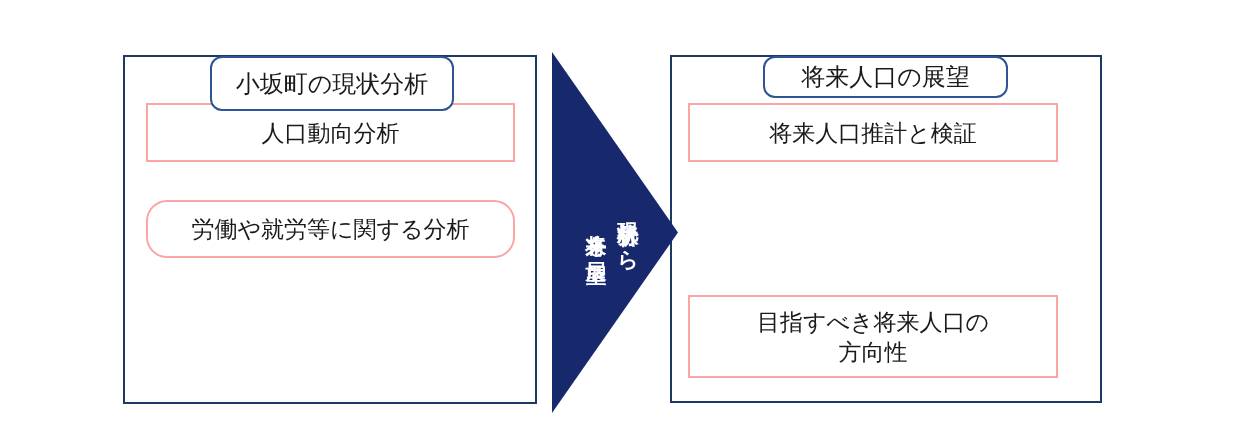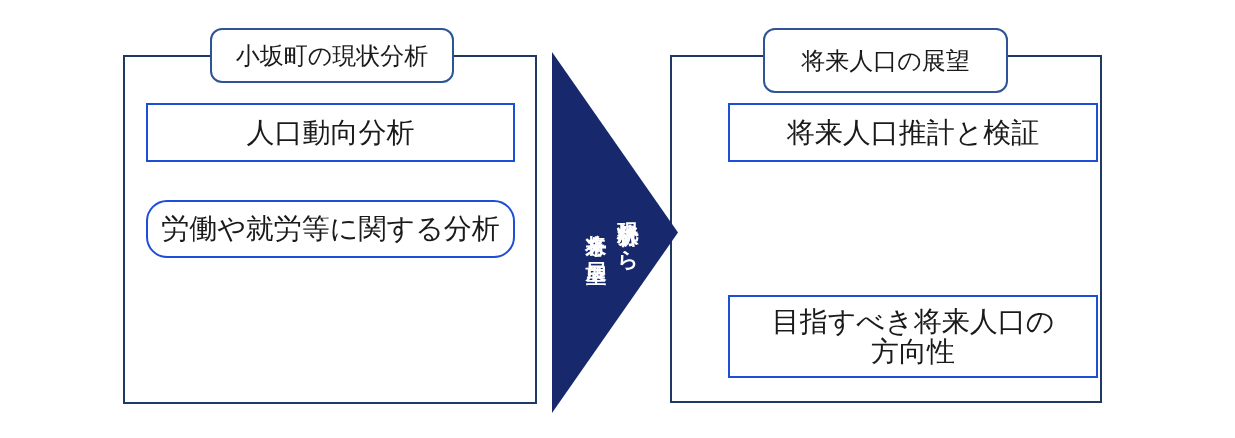--- a/index.html
+++ b/index.html
@@ -32,46 +32,47 @@
     border: 2.5px solid #2F5496;
     border-radius: 12px;
     background: #ffffff;
     box-sizing: border-box;
     display: flex;
     align-items: center;
     justify-content: center;
     font-size: 24px;
     color: #1A1A1A;
     z-index: 3;
+    margin-top: 28px;
   }
   .title-left  { left: 210px; top: 28px; width: 244px; height: 55px; }
-  .title-right { left: 763px; top: 28px; width: 245px; height: 65px; }
+  .title-right { left: 763px; top: 28px; width: 245px; height: 42px; }
 
   
   .item {
     position: absolute;
-    border: 2px solid #1d4ed8;
+    border: 2px solid #fca5a5;
     background: #ffffff;
     box-sizing: border-box;
     display: flex;
     align-items: center;
     justify-content: center;
     text-align: center;
-    font-size: 28px;
+    font-size: 23px;
     line-height: 30px;
     color: #1A1A1A;
     white-space: pre-line;
     z-index: 2;
   }
   .l-item { left: 146px; width: 369px; }
   .l-item-1 { top: 103px; height: 59px; }
   .l-item-2 { top: 200px; height: 58px; border-radius: 21px; }
   .l-item-3 { top: 302px; height: 56px; }
 
-  .r-item { left: 728px; width: 370px; }
+  .r-item { left: 688px; width: 370px; }
   .r-item-1 { top: 103px; height: 59px; }
   .r-item-2 { top: 193px; height: 84px; }
   .r-item-3 { top: 295px; height: 83px; }
 
   
   .flow-arrow {
     position: absolute;
     left: 552px;
     top: 52px;
     width: 126px;

